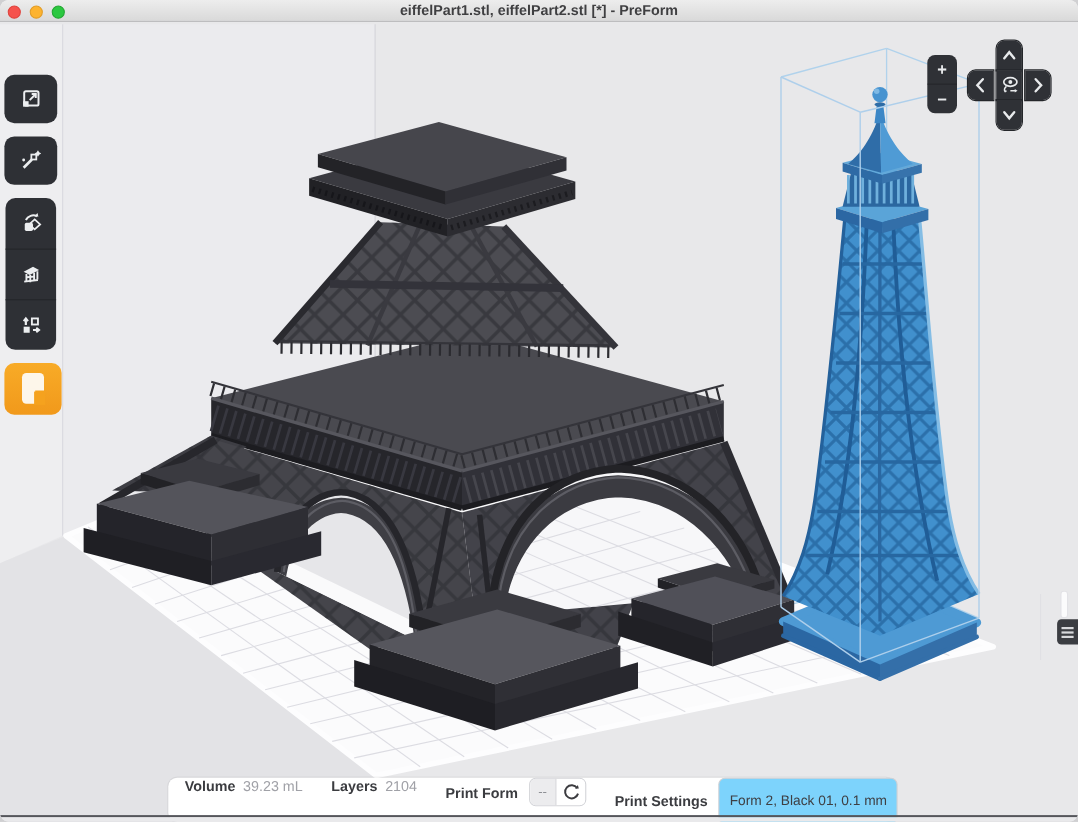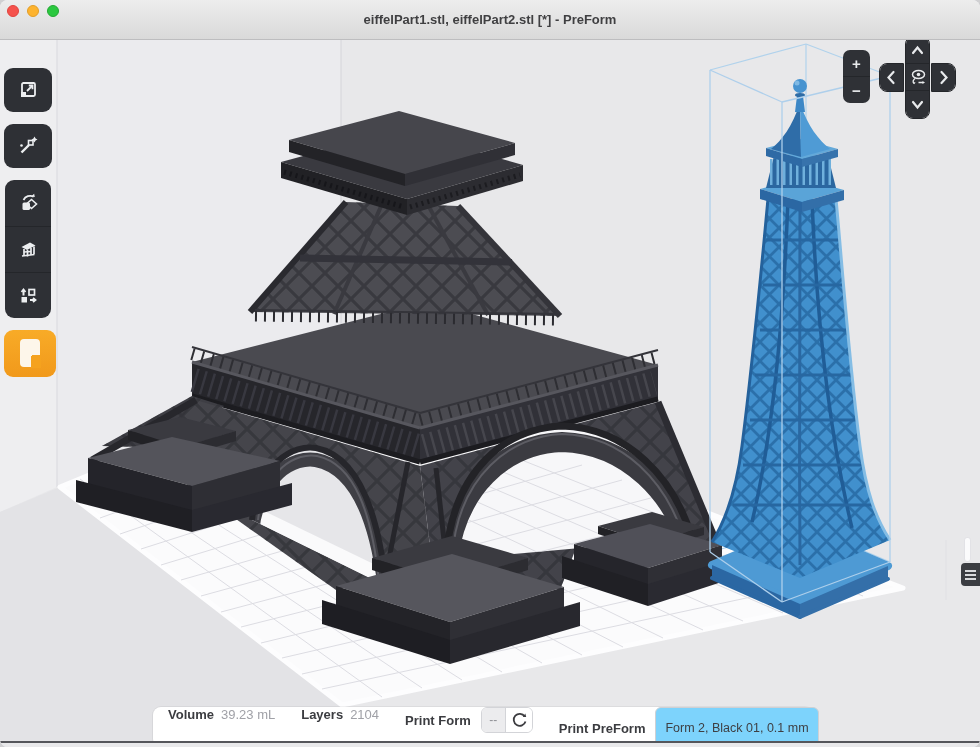--- a/index.html
+++ b/index.html
@@ -1,20 +1,20 @@
 <!DOCTYPE html>
 <html><head>
 <meta charset="utf-8">
 <style>
   html,body{margin:0;padding:0;background:#d0d0d2;}
   *{box-sizing:border-box;}
   .window{position:relative;width:980px;height:747px;background:#e8e8ea;border-radius:8px;overflow:hidden;
           font-family:"Liberation Sans",sans-serif;}
   
-  .titlebar{position:absolute;left:0;top:0;width:100%;height:40px;z-index:6;
+  .titlebar{position:absolute;left:0;top:0;width:100%;height:20px;z-index:6;
             background:linear-gradient(#ededed,#d9d9d9);border-bottom:1px solid #bdbdbf;
             display:flex;align-items:center;justify-content:center;}
   .title{font-size:13px;font-weight:600;color:#3f3f41;}
   .lights{position:absolute;left:7px;top:5px;display:flex;gap:8px;}
   .light{width:12px;height:12px;border-radius:50%;}
   .light.red{background:#f5524c;border:1px solid #e0443e;}
   .light.yellow{background:#fdb32e;border:1px solid #e29d27;}
   .light.green{background:#2bc840;border:1px solid #24a833;}
   
   svg.scene{position:absolute;left:0;top:0;z-index:0;}
@@ -414,21 +414,21 @@
         <span class="seg-dash">--</span>
         <span class="seg-refresh">
           <svg width="18" height="18" viewBox="0 0 18 18">
             <path d="M14.7,5.4 A6,6 0 1 0 15.5,10.5" fill="none" stroke="#3c3c40" stroke-width="1.8"></path>
             <path d="M16.2,5.9 L12.8,6.1 L15.3,2.6 Z" fill="#3c3c40"></path>
           </svg>
         </span>
       </span>
     </div>
     <div class="sgroup">
-      <span class="slabel">Print PreForm</span>
+      <span class="slabel">Print Settings</span>
       <span style="margin-left:3px" class="settingsbox">
         <span>Form 2, Black 01, 0.1 mm</span>
       </span>
     </div>
   </div>
 
   <div class="bottom-edge"></div>
   <div class="below-edge"></div>
 </div>
 

